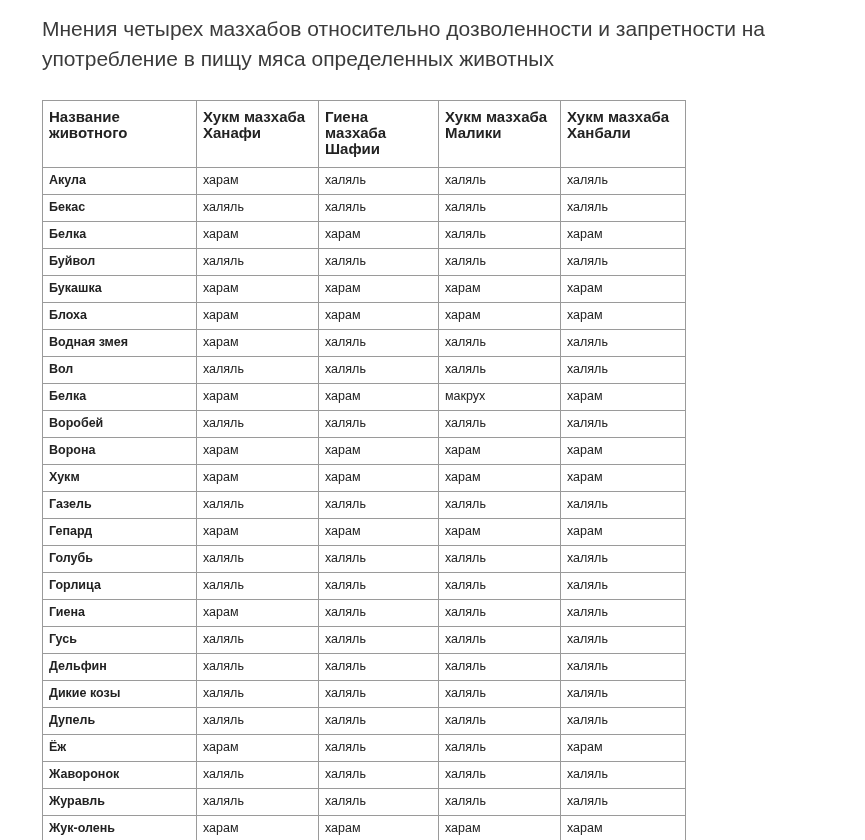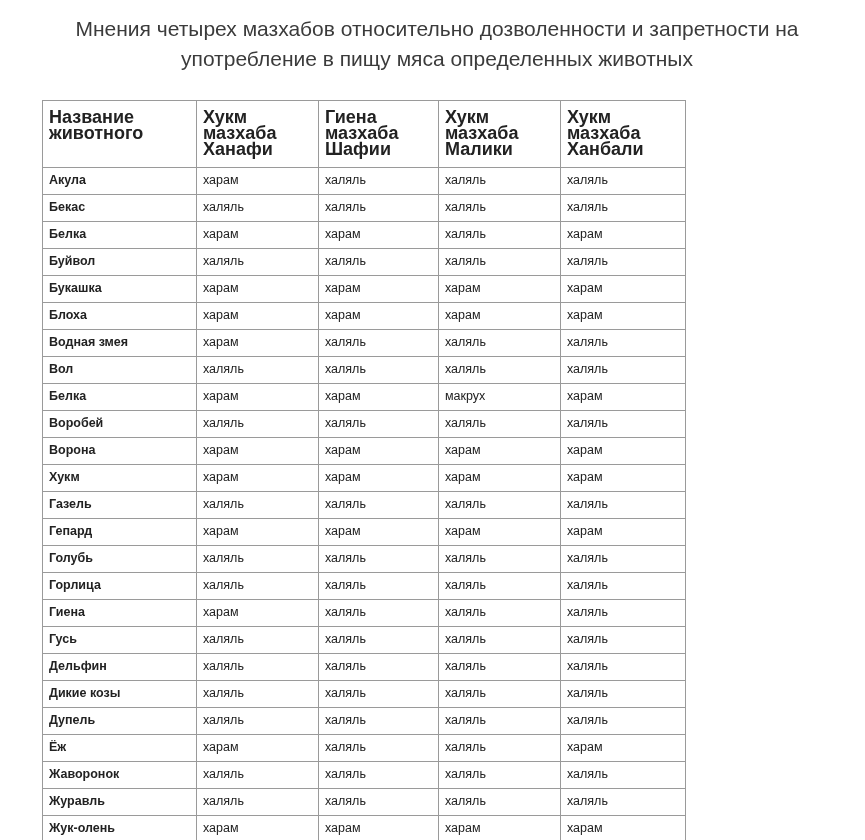--- a/index.html
+++ b/index.html
@@ -17,40 +17,39 @@
     padding: 14px 30px 0 42px;
     box-sizing: border-box;
   }
   .page-title {
     font-size: 21px;
     line-height: 30px;
     font-weight: normal;
     color: #3b3b3b;
     margin: 0 0 26px 0;
     max-width: 790px;
-    text-align: center;
   }
   table.madhhab-table {
     border-collapse: collapse;
     width: 643px;
     margin-left: 0px;
     table-layout: fixed;
   }
   table.madhhab-table td,
   table.madhhab-table th {
     border: 1px solid #9a9a9a;
     vertical-align: top;
     padding: 4px 6px 5px 6px;
     font-size: 12.5px;
     line-height: 17px;
     text-align: left;
   }
   table.madhhab-table thead th {
     font-weight: bold;
-    font-size: 18px;
+    font-size: 15px;
     line-height: 16px;
     padding-top: 8px;
     padding-bottom: 10px;
     vertical-align: top;
   }
   col.c-name { width: 154px; }
   col.c-hanafi { width: 122px; }
   col.c-shafii { width: 120px; }
   col.c-maliki { width: 122px; }
   col.c-hanbali { width: 125px; }

